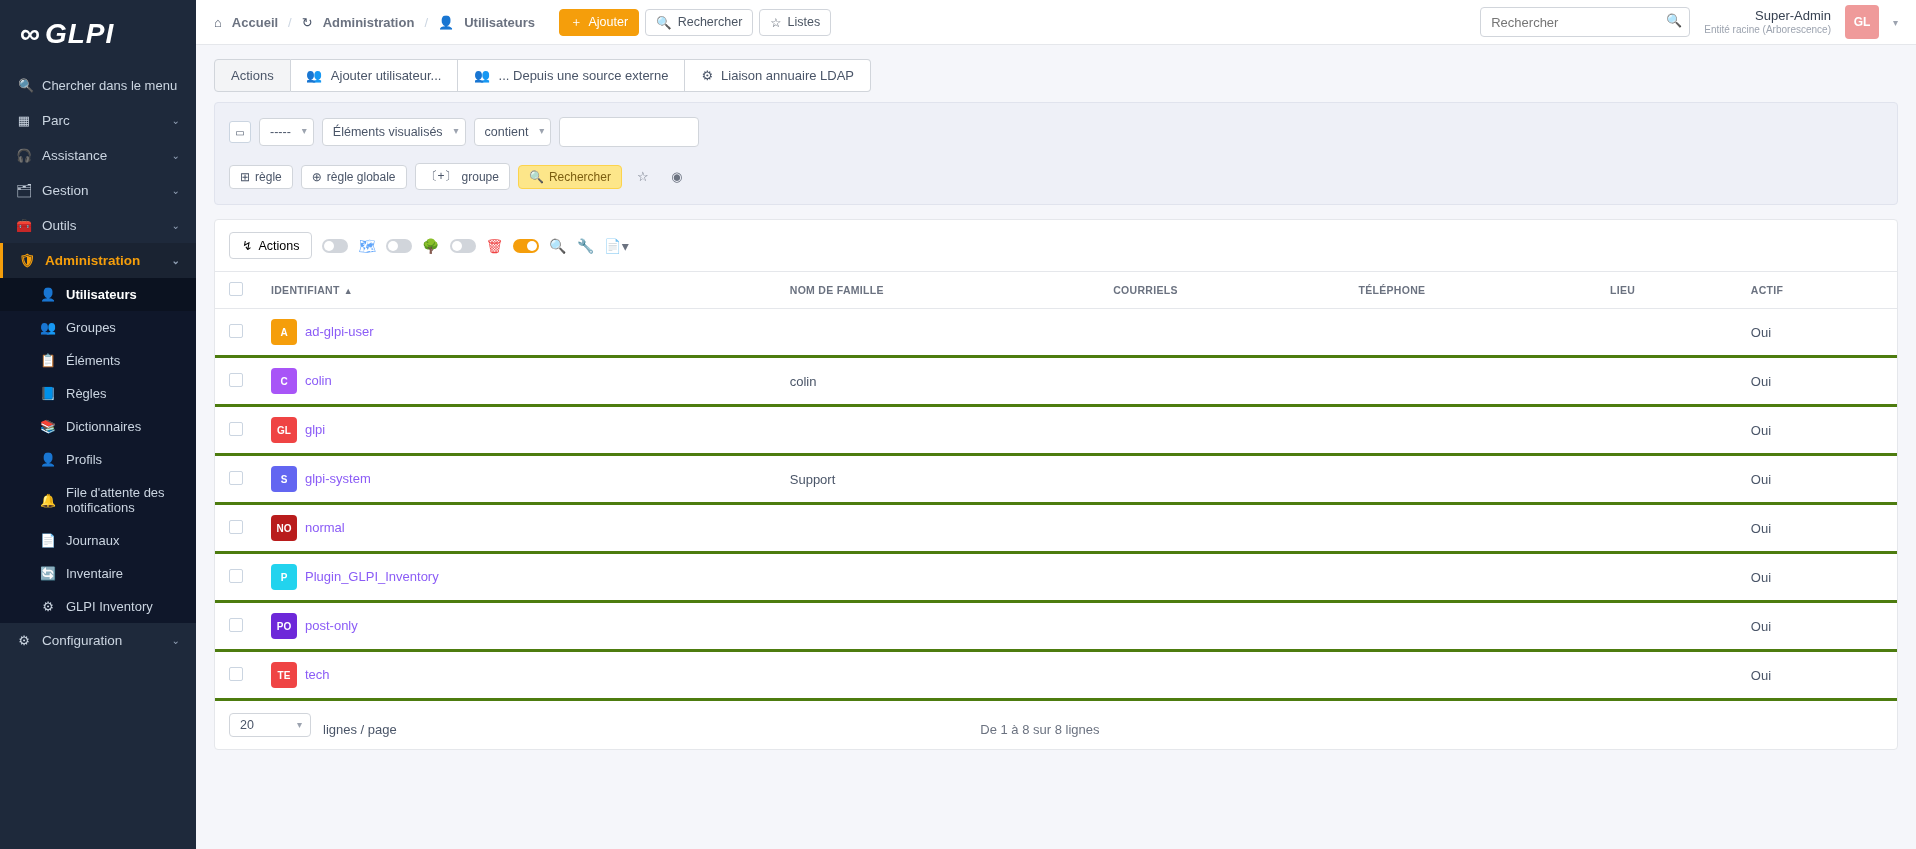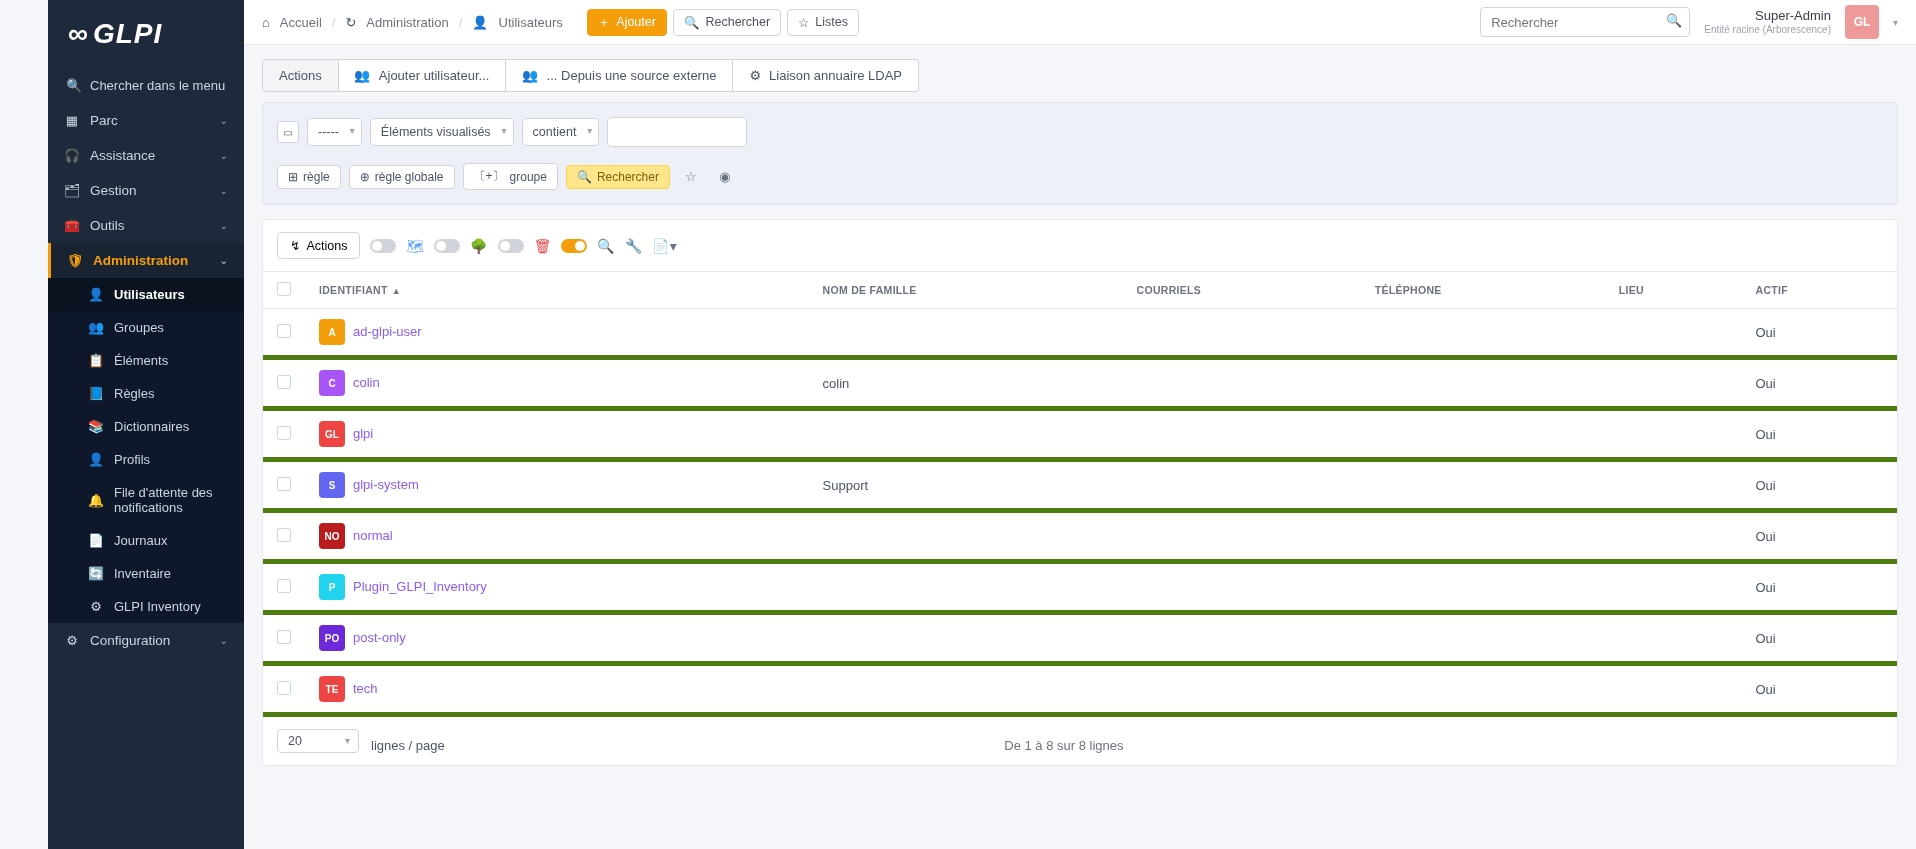--- a/index.html
+++ b/index.html
@@ -1,37 +1,37 @@
 <!DOCTYPE html>
 <html><head>
 <meta charset="utf-8">
 <style>
 * { box-sizing: border-box; margin: 0; padding: 0; }
 body { font-family: -apple-system, BlinkMacSystemFont, "Segoe UI", sans-serif; font-size: 13px; color: #4a5568; background: #f5f6fa; height: 849px; width: 1916px; overflow: hidden; }
-.app { display: flex; height: 100%; margin-left: 48px; }
+.app { display: flex; height: 100%; }
 
 
 .sidebar { width: 196px; background: #1e293b; color: #cbd5e1; display: flex; flex-direction: column; }
 .logo { padding: 18px 20px; font-size: 28px; font-weight: bold; color: #fff; letter-spacing: 1px; font-style: italic; }
 .logo span::before { content: "∞"; font-style: normal; margin-right: 4px; }
 .search-menu { display:flex; align-items:center; gap:8px; padding:10px 18px; color:#cbd5e1; cursor:pointer; font-size:13px; }
 .menu-head { display:flex; align-items:center; justify-content:space-between; padding:10px 16px; cursor:pointer; font-size:13.5px; }
 .menu-head .lbl { display:flex; align-items:center; gap:10px; }
 .menu-head .chev { font-size:10px; color:#94a3b8; }
 .menu-head.active { color:#f59e0b; font-weight:600; border-left:3px solid #f59e0b; background:#1a2332; }
 .submenu { background:#0f172a; }
 .sub-item { display:flex; align-items:center; gap:10px; padding:9px 16px 9px 40px; cursor:pointer; font-size:13px; }
 .sub-item.active { background:#0b1220; font-weight:600; color:#fff; }
 .ic { width:16px; display:inline-block; text-align:center; font-size:13px; }
 
 
 .main { flex:1; display:flex; flex-direction:column; background:#f5f6fa; }
 .topbar { height:45px; display:flex; align-items:center; justify-content:space-between; background:#fff; border-bottom:1px solid #e5e7eb; padding:0 18px; }
 .bc { display:flex; align-items:center; gap:10px; }
-.bc a { color:#6b7280; text-decoration:none; cursor:pointer; }
+.bc a { color:#6b7280; text-decoration:none; cursor:pointer;font-weight:bold; }
 .bc .sep { color:#cbd5e1; }
 .top-actions { display:flex; gap:6px; margin-left:14px; }
 .btn { display:inline-flex; align-items:center; gap:6px; border:1px solid #d1d5db; border-radius:4px; padding:4px 10px; font-size:12.5px; cursor:pointer; background:#fff; color:#4b5563; }
 .btn-primary { background:#f59e0b; border-color:#f59e0b; color:#fff; }
 .top-right { display:flex; align-items:center; gap:14px; }
 .searchbox { position:relative; }
 .searchbox input { width:210px; height:30px; border:1px solid #d1d5db; border-radius:4px; padding:0 28px 0 10px; font-size:13px; }
 .searchbox .sic { position:absolute; right:8px; top:6px; color:#9ca3af; }
 .user-info { text-align:right; line-height:1.2; }
 .user-info .n { font-size:13px; color:#374151; }
@@ -64,21 +64,21 @@
 .toggle.on::after { left:14px; }
 .tb-icon { color:#6b7280; cursor:pointer; font-size:14px; }
 .tb-icon.map { color:#60a5fa; }
 .tb-icon.tree { color:#60a5fa; }
 .tb-icon.trash { color:#ef4444; }
 .tb-icon.search { color:#6b7280; }
 .tb-icon.wrench { color:#6b7280; }
 
 table.data { width:100%; border-collapse:collapse; }
 table.data th { text-align:left; font-size:10.5px; letter-spacing:0.3px; color:#6b7280; font-weight:600; padding:10px 14px; border-top:1px solid #e5e7eb; border-bottom:1px solid #e5e7eb; text-transform:uppercase; }
-table.data td { padding:10px 14px; border-bottom:5px solid #4d7c0f; font-size:13px; vertical-align:middle; }
+table.data td { padding:10px 14px; border-bottom:3px solid #4d7c0f; font-size:13px; vertical-align:middle; }
 .chk { width:14px; height:14px; border:1px solid #cbd5e1; border-radius:2px; display:inline-block; cursor:pointer; }
 .row-av { width:26px; height:26px; border-radius:4px; display:inline-flex; align-items:center; justify-content:center; font-size:10px; font-weight:600; color:#fff; margin-right:8px; }
 .row-link { color:#8b5cf6; cursor:pointer; }
 .sort-ic { font-size:9px; margin-left:4px; }
 
 .table-footer { display:flex; align-items:flex-end; padding:12px 14px; gap:12px; }
 .page-sel { border:1px solid #d1d5db; border-radius:4px; padding:4px 22px 4px 10px; background:#fff; font-size:12.5px; cursor:pointer; position:relative; width:82px; }
 .page-sel::after { content:"▾"; position:absolute; right:8px; top:5px; font-size:10px; color:#9ca3af; }
 .footer-center { flex:1; text-align:center; color:#6b7280; font-size:13px; }
 </style>

